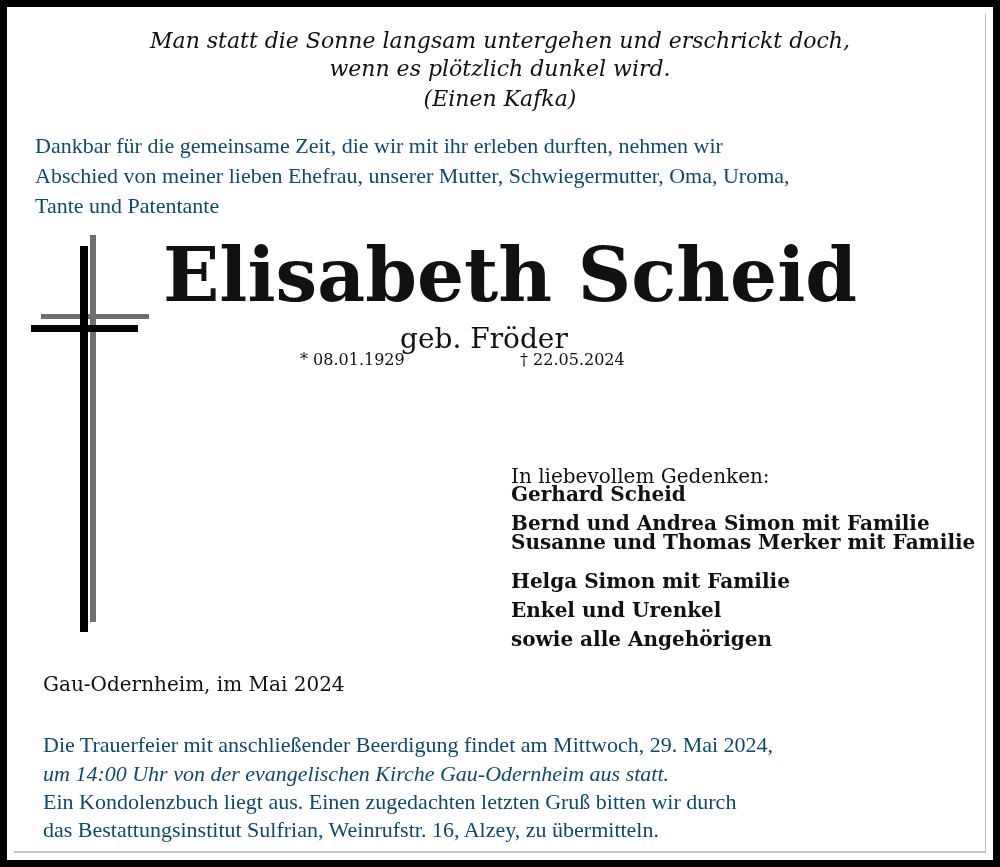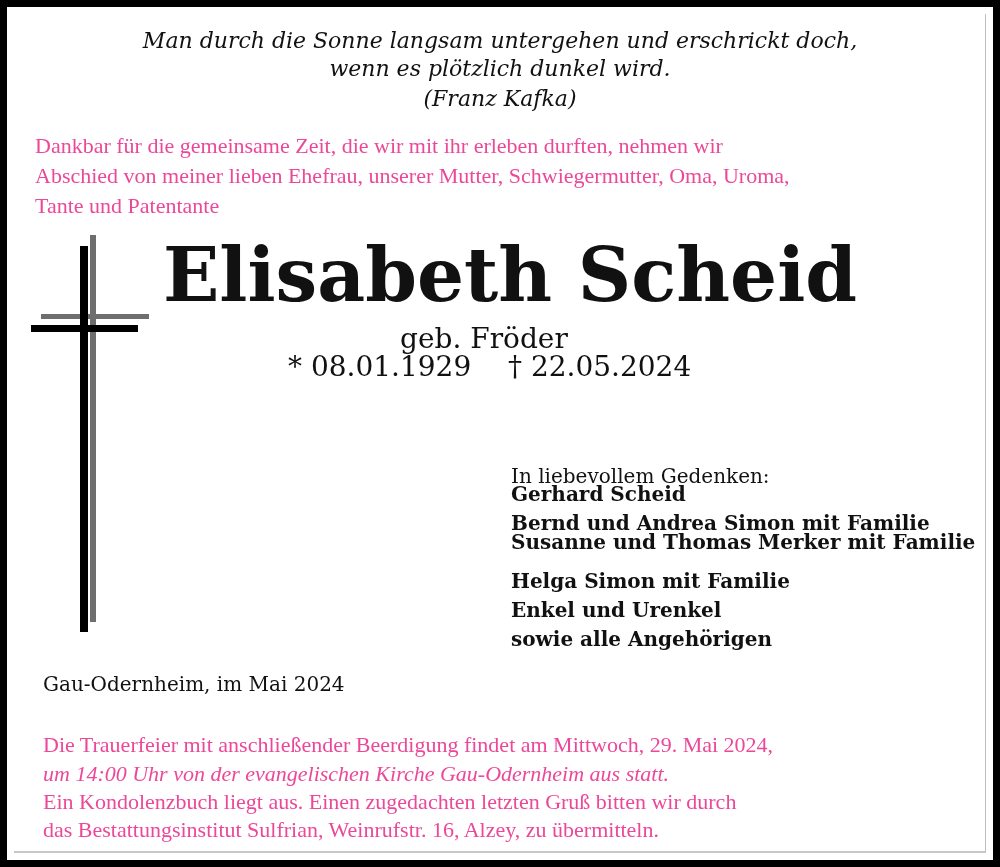--- a/index.html
+++ b/index.html
@@ -9,45 +9,45 @@
     box-sizing: border-box; background: #ffffff;
     border-top: 7px solid #000; border-left: 7px solid #000;
     border-right: 7px solid #000; border-bottom: 7px solid #000;
   }
   .inner-edge {
     position: absolute; left: 7px; top: 7px; right: 7px; bottom: 7px;
     border-right: 1px solid #bdbdbd; border-bottom: 2px solid #c8c8c8;
     box-sizing: border-box; pointer-events: none;
   }
   .serif { font-family: "DejaVu Serif", "Liberation Serif", serif; color: #111; }
-  .lib { font-family: "Liberation Serif", "DejaVu Serif", serif; color: #ec4899; text-align: center; }
+  .lib { font-family: "Liberation Serif", "DejaVu Serif", serif; color: #0c4a6e; text-align: center; }
   .abs { position: absolute; white-space: nowrap; }
 
   .quote { left: 0; width: 1000px; text-align: center; font-style: italic; font-size: 22px; }
   .intro { left: 35px; font-size: 22px; }
   .name { left: 0; width: 1020px; text-align: center; top: 232px; font-size: 74px; font-weight: bold; letter-spacing: 0px; }
   .born-name { left: 400px; top: 322px; font-size: 28px; }
-  .dates { top: 350px; font-size: 28px; }
+  .dates { top: 350px; font-size: 16px; margin-left: 12px; }
   .memory { left: 511px; top: 423px; font-size: 20px; margin-top: 41px; }
   .mourner { left: 511px; font-size: 20px; font-weight: bold; }
   .place { left: 43px; top: 672px; font-size: 20px; }
   .notice { left: 43px; font-size: 22px; }
 
   .cross-bar { position: absolute; }
 </style>
 </head>
 <body>
 
 <div class="frame">
   <div class="inner-edge"></div>
 </div>
 
-<div class="abs serif quote" style="top:28px;">Man durch die Sonne langsam untergehen und erschrickt doch,</div>
+<div class="abs serif quote" style="top:28px;">Man statt die Sonne langsam untergehen und erschrickt doch,</div>
 <div class="abs serif quote" style="top:56px;">wenn es plötzlich dunkel wird.</div>
-<div class="abs serif quote" style="top:86px;">(Franz Kafka)</div>
+<div class="abs serif quote" style="top:86px;">(Einen Kafka)</div>
 
 <div class="abs lib intro" style="top:133px;">Dankbar für die gemeinsame Zeit, die wir mit ihr erleben durften, nehmen wir</div>
 <div class="abs lib intro" style="top:163px;">Abschied von meiner lieben Ehefrau, unserer Mutter, Schwiegermutter, Oma, Uroma,</div>
 <div class="abs lib intro" style="top:193px;">Tante und Patentante</div>
 
 <div>
   <div class="cross-bar" style="left:90px; top:235px; width:6px; height:387px; background:#6e6e6e;"></div>
   <div class="cross-bar" style="left:41px; top:314px; width:108px; height:5px; background:#6e6e6e;"></div>
   <div class="cross-bar" style="left:80px; top:246px; width:8px; height:386px; background:#000;"></div>
   <div class="cross-bar" style="left:31px; top:325px; width:107px; height:7px; background:#000;"></div>

